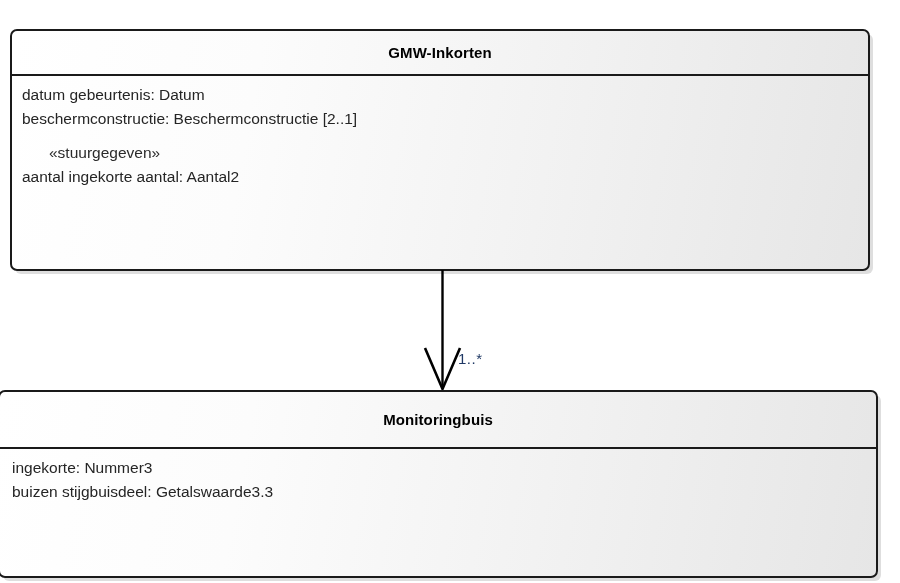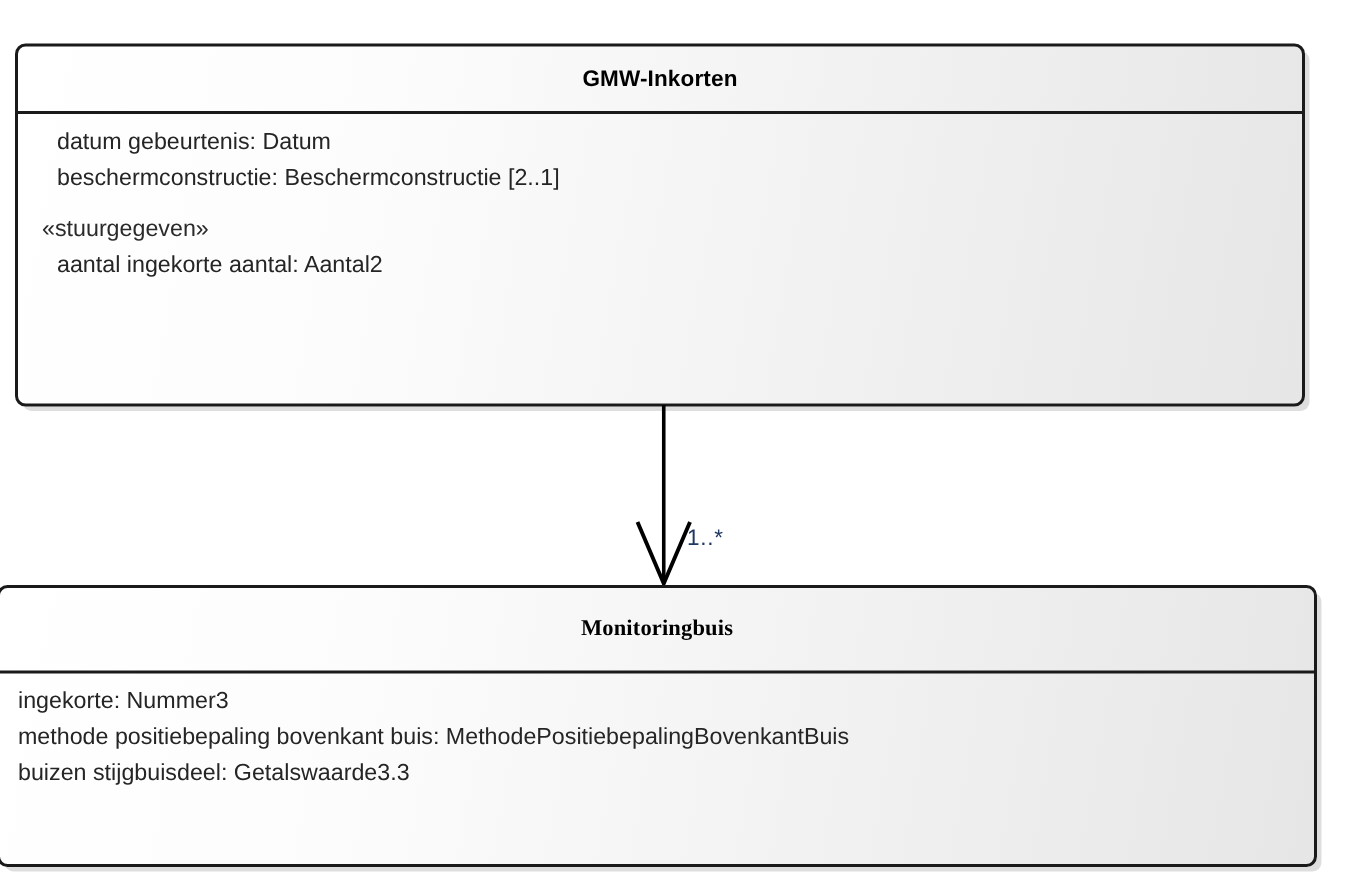--- a/index.html
+++ b/index.html
@@ -51,47 +51,47 @@
   .uml-compartment {
     box-sizing: border-box;
     padding: 7px 0 0 0;
   }
 
   .attr-row {
     font-size: 15.5px;
     line-height: 24px;
     color: #252525;
     white-space: pre;
-    padding-left: 26px;
+    padding-left: 10px;
   }
   .attr-row.spacer {
     height: 10px;
     line-height: 10px;
   }
   .attr-row.stereotype {
-    padding-left: 16px;
+    padding-left: 37px;
     color: #2b2b2b;
   }
 
   
   #class-gmw-inkorten {
     left: 10px;
     top: 17px;
     width: 860px;
     height: 242px;
   }
   #class-gmw-inkorten .uml-header { height: 45px; }
 
   #class-monitoringbuis {
     left: -2px;
     top: 378px;
     width: 880px;
     height: 188px;
   }
-  #class-monitoringbuis .uml-header { height: 57px; font-family: Liberation Serif, serif; }
+  #class-monitoringbuis .uml-header { height: 57px; }
   #class-monitoringbuis .attr-row { padding-left: 12px; }
 
   
   #association-connector {
     position: absolute;
     left: 0; top: 0;
     width: 900px;
     height: 583px;
     pointer-events: none;
   }
@@ -126,18 +126,17 @@
     <line x1="442.5" y1="258" x2="442.5" y2="377" stroke="#000000" stroke-width="2.4"></line>
     <polyline points="425,336 442.5,377 460,336" fill="none" stroke="#000000" stroke-width="2.6" stroke-linecap="butt" stroke-linejoin="miter"></polyline>
   </svg>
 
   <div id="association-multiplicity">1..*</div>
 
   <div class="uml-class" id="class-monitoringbuis">
     <div class="uml-header">Monitoringbuis</div>
     <div class="uml-compartment">
       <div class="attr-row">ingekorte: Nummer3</div>
-      <div class="attr-row">methode positiebepaling bovenkant buis: MethodePositiebepalingBovenkantBuis</div>
       <div class="attr-row">buizen stijgbuisdeel: Getalswaarde3.3</div>
     </div>
   </div>
 
 </div>
 
 </body></html>

